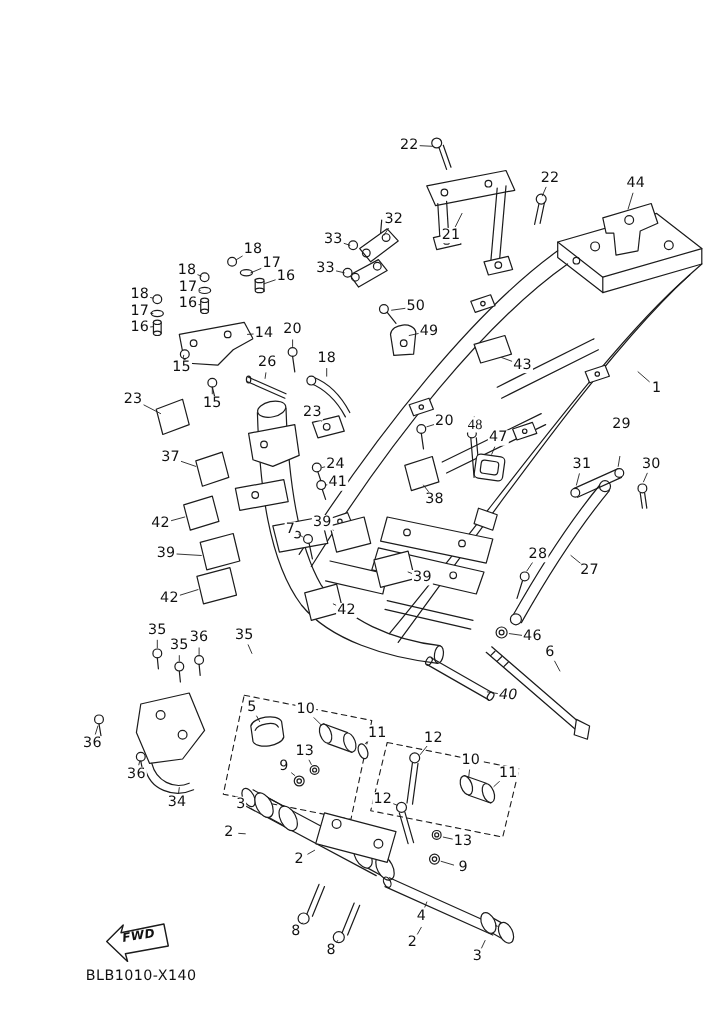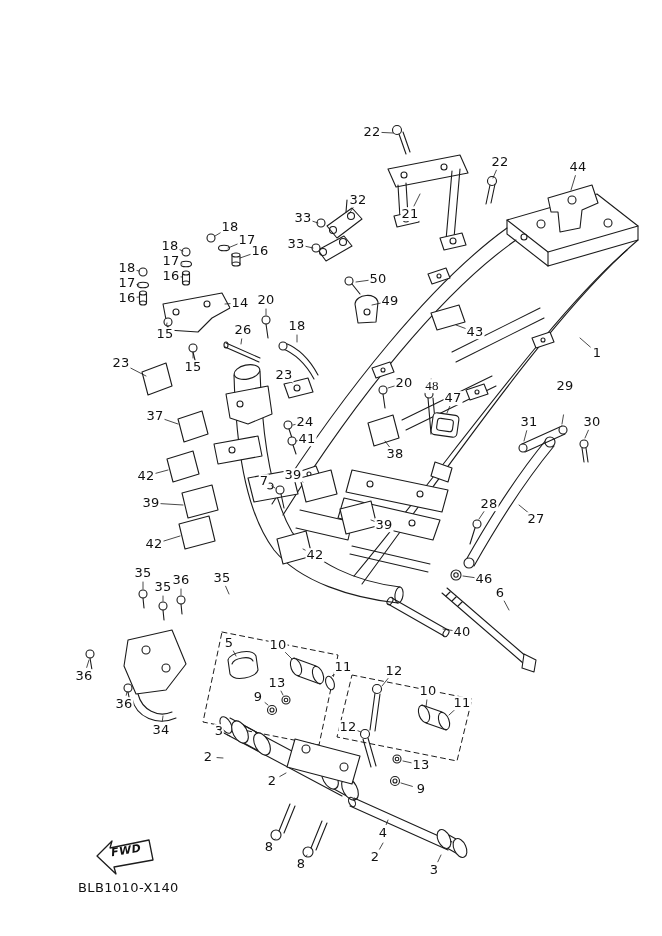--- a/index.html
+++ b/index.html
@@ -439,21 +439,21 @@
       <span class="part-label" style="left: 151px; top: 461px;">39</span>
       <span class="part-label" style="left: 384px; top: 483px;">39</span>
       <span class="part-label" style="left: 154px; top: 502px;">42</span>
       <span class="part-label" style="left: 315px; top: 513px;">42</span>
       <span class="part-label" style="left: 484px; top: 537px;">46</span>
       <span class="part-label" style="left: 500px; top: 551px;">6</span>
       <span class="part-label" style="left: 222px; top: 536px;">35</span>
       <span class="part-label" style="left: 143px; top: 531px;">35</span>
       <span class="part-label" style="left: 163px; top: 545px;">35</span>
       <span class="part-label" style="left: 181px; top: 538px;">36</span>
-      <span class="part-label" style="left: 462px; top: 590px;">40</span>
+      <span class="part-label" style="left: 462px; top: 590px; font-style: italic;">40</span>
       <span class="part-label" style="left: 229px; top: 601px;">5</span>
       <span class="part-label" style="left: 278px; top: 603px;">10</span>
       <span class="part-label" style="left: 343px; top: 625px;">11</span>
       <span class="part-label" style="left: 394px; top: 629px;">12</span>
       <span class="part-label" style="left: 277px; top: 641px;">13</span>
       <span class="part-label" style="left: 258px; top: 655px;">9</span>
       <span class="part-label" style="left: 428px; top: 649px;">10</span>
       <span class="part-label" style="left: 462px; top: 661px;">11</span>
       <span class="part-label" style="left: 348px; top: 685px;">12</span>
       <span class="part-label" style="left: 84px; top: 634px;">36</span>

